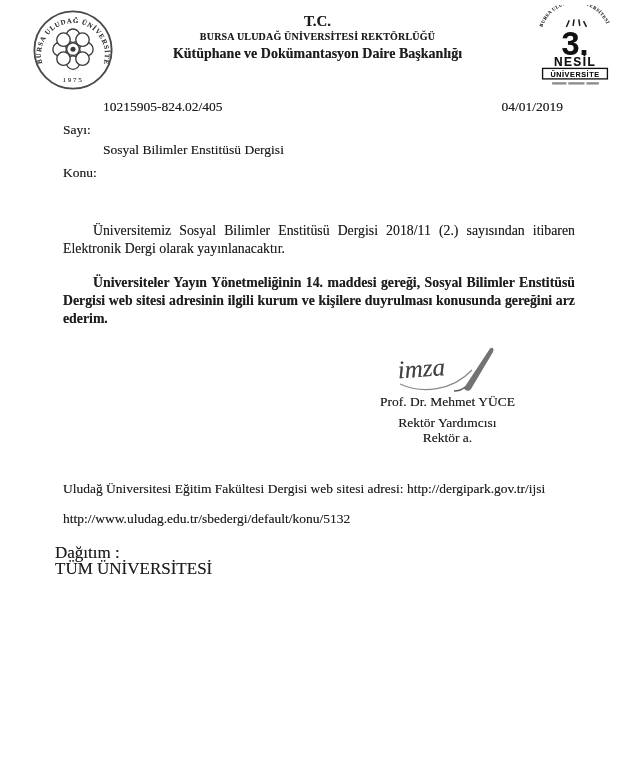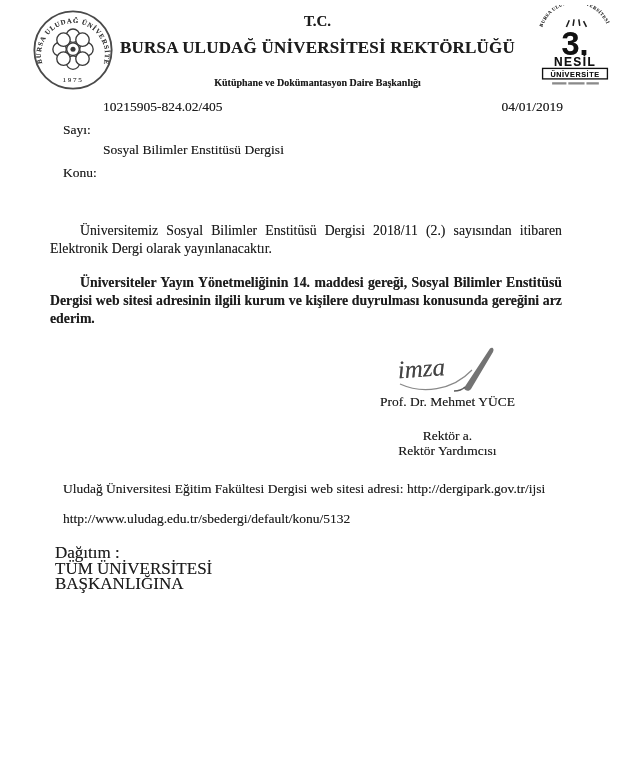--- a/index.html
+++ b/index.html
@@ -14,42 +14,42 @@
     text-shadow:0 0 .4px rgba(0,0,0,.45);
   }
   
   .seal-left{position:absolute;left:31px;top:8px;width:84px;height:84px;}
   .badge-right{position:absolute;left:527px;top:5px;width:96px;height:82px;}
   .head-block{
     position:absolute;left:120px;top:13px;width:395px;
     text-align:center;font-weight:bold;line-height:16px;
   }
   .head-tc{font-size:15px;}
-  .head-title{font-size:17px;letter-spacing:.2px;margin-top:11px;}
-  .head-sub{font-size:10px;margin-top:19px;}
+  .head-title{font-size:10px;letter-spacing:.2px;margin-top:0;}
+  .head-sub{font-size:14px;margin-top:1px;}
   
   .meta{position:absolute;left:63px;top:97px;font-size:13.5px;line-height:20px;}
   .meta-row{display:flex;}
   .meta-label{width:40px;margin-top:23px;}
   .meta-value{margin-left:0px;}
   .doc-date{position:absolute;right:72px;top:97px;font-size:13.5px;line-height:20px;}
   
   .body-text{
-    position:absolute;left:50px;top:222px;width:512px;
+    position:absolute;left:63px;top:222px;width:512px;
     font-size:13.8px;line-height:18px;text-align:justify;
   }
   .body-text p{margin:0;text-indent:30px;}
   .body-text p + p{margin-top:16px;font-weight:bold;}
   
   .sig-script{position:absolute;left:392px;top:342px;width:115px;height:54px;}
   .sig-block{
     position:absolute;left:355px;top:394px;width:185px;
     text-align:center;font-size:13.5px;line-height:15px;
   }
-  .sig-name{margin-bottom:19px;}
+  .sig-name{margin-bottom:6px;}
   
   .links{position:absolute;left:63px;top:481px;font-size:13.5px;line-height:16px;}
   .links .link-line + .link-line{margin-top:14px;}
   
   .dist{position:absolute;left:55px;top:545px;font-size:17px;line-height:15.6px;}
   svg text{font-family:"Liberation Serif","DejaVu Serif",serif;}
   svg .sans{font-family:"Liberation Sans","DejaVu Sans",sans-serif;}
 </style>
 </head>
 <body>
@@ -132,28 +132,27 @@
   <svg class="sig-script" viewBox="0 0 115 54">
     <path d="M 8,42 C 30,52 60,49 80,28" fill="none" stroke="#6a6a6a" stroke-width="1.2" opacity=".8"></path>
     <text x="6" y="34" font-size="25" font-style="italic" fill="#444" transform="rotate(-4 40 30)">imza</text>
 
     <path d="M 72,46 L 97,8 C 99,4 103,6 101,10 L 79,47 C 77,50 73,49 72,46 Z" fill="#5a5a5a" opacity=".85"></path>
     <path d="M 62,49 C 67,49 70,48 73,45" fill="none" stroke="#5a5a5a" stroke-width="1.4"></path>
   </svg>
 
   <div class="sig-block">
     <div class="sig-name">Prof. Dr. Mehmet YÜCE</div>
+    <div>Rektör Yardımcısı</div>
     <div>Rektör a.</div>
-    <div>Rektör Yardımcısı</div>
   </div>
 
   <div class="links">
     <div class="link-line">Uludağ Üniversitesi Eğitim Fakültesi Dergisi web sitesi adresi: http://dergipark.gov.tr/ijsi</div>
     <div class="link-line">http://www.uludag.edu.tr/sbedergi/default/konu/5132</div>
   </div>
 
   <div class="dist">
     <div>Dağıtım :</div>
     <div>TÜM ÜNİVERSİTESİ</div>
-    <div>BAŞKANLIĞINA</div>
   </div>
 
 </div>
 
 </body></html>

